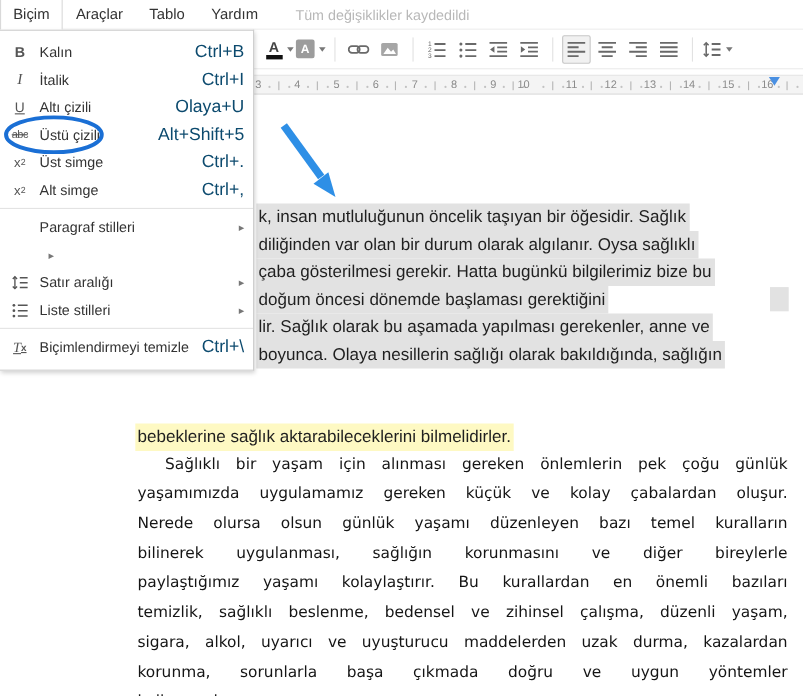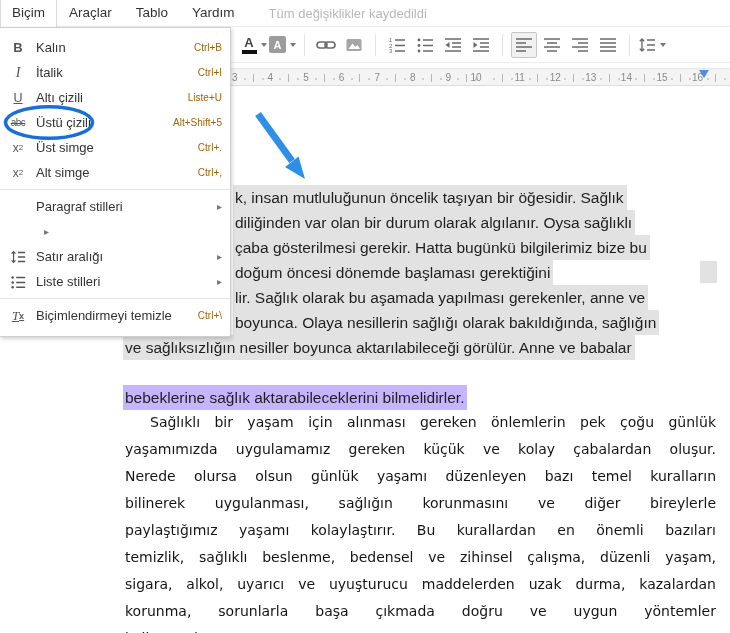--- a/index.html
+++ b/index.html
@@ -42,21 +42,21 @@
                   border-left:5.5px solid transparent; border-right:5.5px solid transparent;
                   border-top:8px solid #4a90e2; cursor:pointer; }
 
   
   #format-menu { position:absolute; left:0; top:27px; width:231px; background:#fff;
                  border:1px solid #cfcfcf; border-left:none; box-shadow:1px 2px 4px rgba(0,0,0,.18);
                  padding:7px 0 8px 0; z-index:50; }
   .menu-row { height:25px; display:flex; align-items:center; padding-right:8px; cursor:pointer; }
   .menu-icon { width:36px; display:flex; align-items:center; justify-content:center; color:#555; flex:0 0 36px; }
   .menu-label { flex:1; font-size:13px; color:#333; white-space:nowrap; }
-  .menu-shortcut { font-size:10px; color:#a16207; margin-left:8px; }
+  .menu-shortcut { font-size:16px; color:#0c4a6e; margin-left:8px; }
   .menu-subarrow { color:#777; font-size:10px; margin-left:8px; }
   .menu-divider { height:1px; background:#e3e3e3; margin:4px 0; }
   .mi-bold { font-weight:bold; font-size:13px; }
   .mi-italic { font-family:"Liberation Serif", serif; font-style:italic; font-size:14px; }
   .mi-underline { font-size:12.5px; text-decoration:underline; }
   .mi-strike { font-size:10px; text-decoration:line-through; letter-spacing:-0.5px; }
   .mi-sup, .mi-sub { font-size:12px; }
   .mi-sup sup, .mi-sub sub { font-size:8px; }
   .mi-clear { font-family:"Liberation Serif", serif; font-style:italic; font-size:13px; text-decoration:underline; }
   .mi-clear .x { font-size:9px; font-style:normal; font-family:"Liberation Sans",sans-serif; vertical-align:-3px; font-weight:bold; }
@@ -84,22 +84,21 @@
 
   <div id="doc">
 
     <div class="p1-line" style="left: 233px; top: 97px; background: rgb(226, 226, 226);">k, insan mutluluğunun öncelik taşıyan bir öğesidir. Sağlık</div>
     <div class="p1-line" style="left: 233px; top: 122px; background: rgb(226, 226, 226);">diliğinden var olan bir durum olarak algılanır. Oysa sağlıklı</div>
     <div class="p1-line" style="left: 233px; top: 147px; background: rgb(226, 226, 226);">çaba gösterilmesi gerekir. Hatta bugünkü bilgilerimiz bize bu</div>
     <div class="p1-line" style="left: 233px; top: 172px; background: rgb(226, 226, 226);">doğum öncesi dönemde başlaması gerektiğini</div>
     <div class="sel-frag" style="left: 700px; top: 173px; width: 17px; height: 22px; background: rgb(226, 226, 226);"></div>
     <div class="p1-line" style="left: 233px; top: 197px; background: rgb(226, 226, 226);">lir. Sağlık olarak bu aşamada yapılması gerekenler, anne ve</div>
     <div class="p1-line" style="left: 233px; top: 222px; background: rgb(226, 226, 226);">boyunca. Olaya nesillerin sağlığı olarak bakıldığında, sağlığın</div>
-    <div class="p1-line" style="left: 123px; top: 247px; background: rgb(226, 226, 226);">ve sağlıksızlığın nesiller boyunca aktarılabileceği görülür. Anne ve babalar</div>
-    <div class="p1-line" style="left: 123px; top: 297px; background: #c4b5fd;">bebeklerine sağlık aktarabileceklerini bilmelidirler.</div>
+    <div class="p1-line" style="left: 123px; top: 297px; background: #fef9c3;">bebeklerine sağlık aktarabileceklerini bilmelidirler.</div>
 
     <div class="p2-line first" style="top:326px;">Sağlıklı bir yaşam için alınması gereken önlemlerin pek çoğu günlük</div>
     <div class="p2-line" style="top:353px;">yaşamımızda  uygulamamız gereken küçük ve kolay çabalardan oluşur.</div>
     <div class="p2-line" style="top:380px;">Nerede olursa olsun günlük yaşamı düzenleyen bazı temel kuralların</div>
     <div class="p2-line" style="top:407px;">bilinerek uygulanması, sağlığın korunmasını ve diğer bireylerle</div>
     <div class="p2-line" style="top:434px;">paylaştığımız yaşamı kolaylaştırır. Bu kurallardan en önemli bazıları</div>
     <div class="p2-line" style="top:461px;">temizlik, sağlıklı beslenme, bedensel ve zihinsel çalışma, düzenli yaşam,</div>
     <div class="p2-line" style="top:488px;">sigara, alkol, uyarıcı ve uyuşturucu maddelerden uzak durma, kazalardan</div>
     <div class="p2-line" style="top:515px;">korunma, sorunlarla başa çıkmada doğru ve uygun yöntemler</div>
     <div class="p2-line last" style="top:542px;">kullanmadır.</div>
@@ -276,21 +275,21 @@
       <span class="menu-shortcut">Ctrl+B</span>
     </div>
     <div class="menu-row">
       <span class="menu-icon mi-italic">I</span>
       <span class="menu-label">İtalik</span>
       <span class="menu-shortcut">Ctrl+I</span>
     </div>
     <div class="menu-row">
       <span class="menu-icon mi-underline">U</span>
       <span class="menu-label">Altı çizili</span>
-      <span class="menu-shortcut">Liste+U</span>
+      <span class="menu-shortcut">Olaya+U</span>
     </div>
     <div class="menu-row">
       <span class="menu-icon mi-strike">abc</span>
       <span class="menu-label">Üstü çizili</span>
       <span class="menu-shortcut">Alt+Shift+5</span>
     </div>
     <div class="menu-row">
       <span class="menu-icon mi-sup">x<sup>2</sup></span>
       <span class="menu-label">Üst simge</span>
       <span class="menu-shortcut">Ctrl+.</span>

